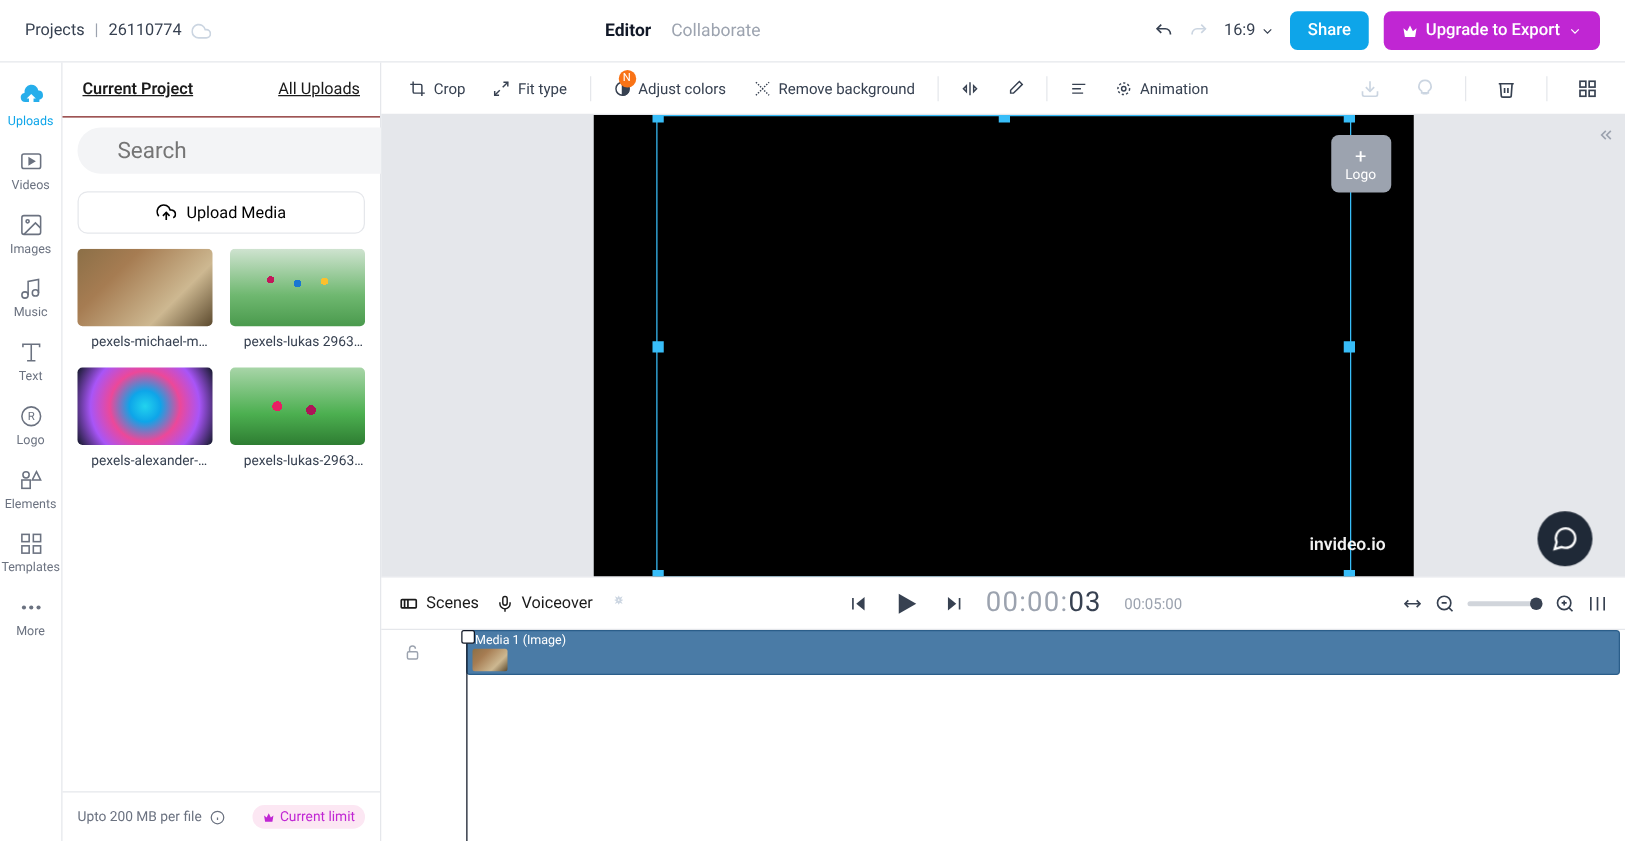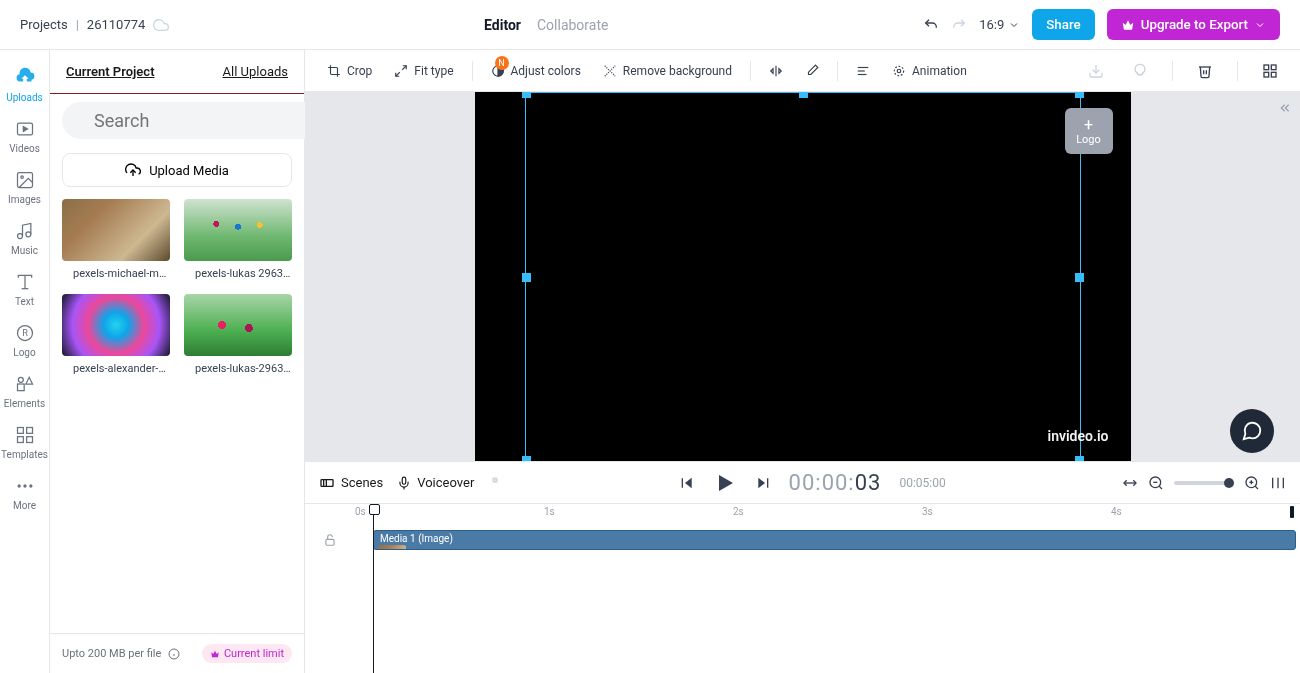--- a/index.html
+++ b/index.html
@@ -64,21 +64,21 @@
   .timecode .cur { color:#374151;}
   .duration { font-size:12px; color:#9ca3af;}
   .th-right { display:flex; align-items:center; gap:10px;}
   .zoom-slider { width:60px; height:4px; background:#d1d5db; border-radius:2px; position:relative;}
   .zoom-slider .knob { width:10px; height:10px; background:#374151; border-radius:50%; position:absolute; right:0; top:-3px;}
   .timeline { flex:0 0 170px; border-top:1px solid #e5e7eb; position:relative; overflow:hidden;}
   .ruler { height:18px; position:relative; margin-left:50px; font-size:10px; color:#9ca3af;}
   .ruler .tick { position:absolute; top:2px;}
   .track-row { display:flex; align-items:center; height:36px; }
   .track-gutter { width:50px; display:flex; align-items:center; justify-content:center; color:#9ca3af;}
-  .track { flex:1; position:relative; height:20px;}
+  .track { flex:1; position:relative; height:36px;}
   .clip { position:absolute; left:18px; right:4px; top:0; bottom:0; background:#4a7ba6; border:1px solid #2b5e8a; border-radius:3px; color:#fff; font-size:10px; padding:2px 6px; overflow:hidden;}
   .clip .mini { position:absolute; left:4px; top:14px; width:28px; height:18px; border-radius:2px; }
   .playhead { position:absolute; left:68px; top:0; bottom:0; width:1px; background:#111827;}
   .playhead::before { content:""; position:absolute; top:0; left:-4px; width:9px; height:9px; background:#fff; border:1px solid #111827; border-radius:2px;}
   .end-marker { position:absolute; right:6px; top:2px; width:4px; height:12px; background:#111827; border-radius:1px;}
   .chat-fab { position:fixed; right:26px; bottom:220px; width:44px; height:44px; background:#1f2937; border-radius:50%; display:flex; align-items:center; justify-content:center; color:#fff; cursor:pointer;}
   svg { display:block; }
 </style>
 </head>
 <body>
@@ -470,28 +470,20 @@
             <svg width="16" height="16" viewBox="0 0 24 24" fill="none" stroke="currentColor" stroke-width="2">
               <line x1="4" y1="4" x2="4" y2="20"></line>
               <line x1="12" y1="4" x2="12" y2="20"></line>
               <line x1="20" y1="4" x2="20" y2="20"></line>
             </svg>
           </button>
       </div>
     </div>
 
     <div class="timeline">
-      <div class="ruler">
-        <span class="tick" style="left:0%;">0s</span>
-        <span class="tick" style="left:20%;">1s</span>
-        <span class="tick" style="left:40%;">2s</span>
-        <span class="tick" style="left:60%;">3s</span>
-        <span class="tick" style="left:80%;">4s</span>
-        <span class="end-marker"></span>
-      </div>
       <div class="track-row">
         <div class="track-gutter">
           <svg width="14" height="14" viewBox="0 0 24 24" fill="none" stroke="currentColor" stroke-width="2">
               <rect x="5" y="11" width="14" height="10" rx="2"></rect>
               <path d="M8 11V7a4 4 0 0 1 8 0"></path>
             </svg>
         </div>
         <div class="track">
           <div class="clip">
             <span>Media 1 (Image)</span>

